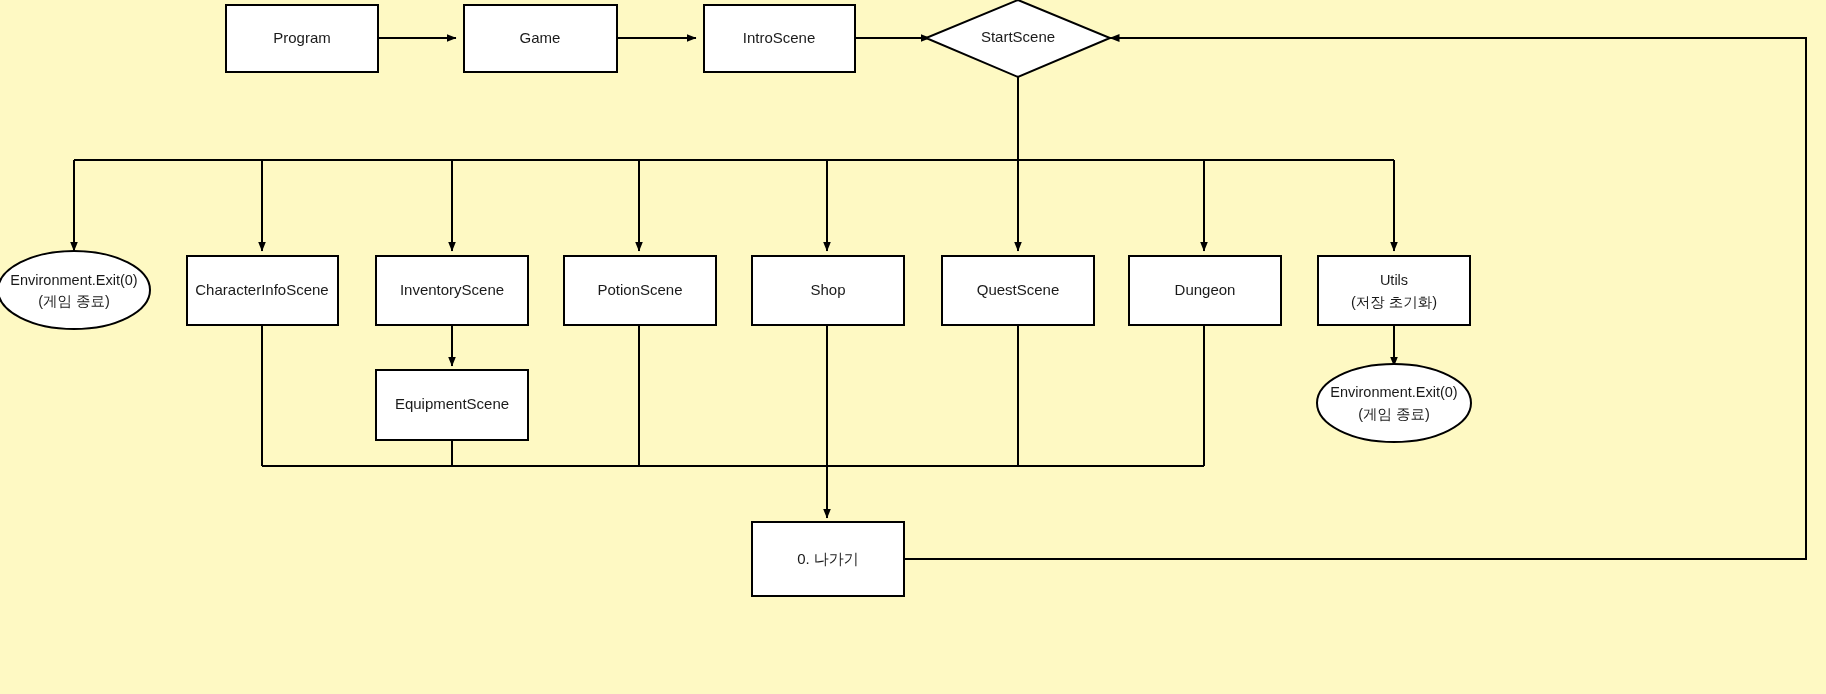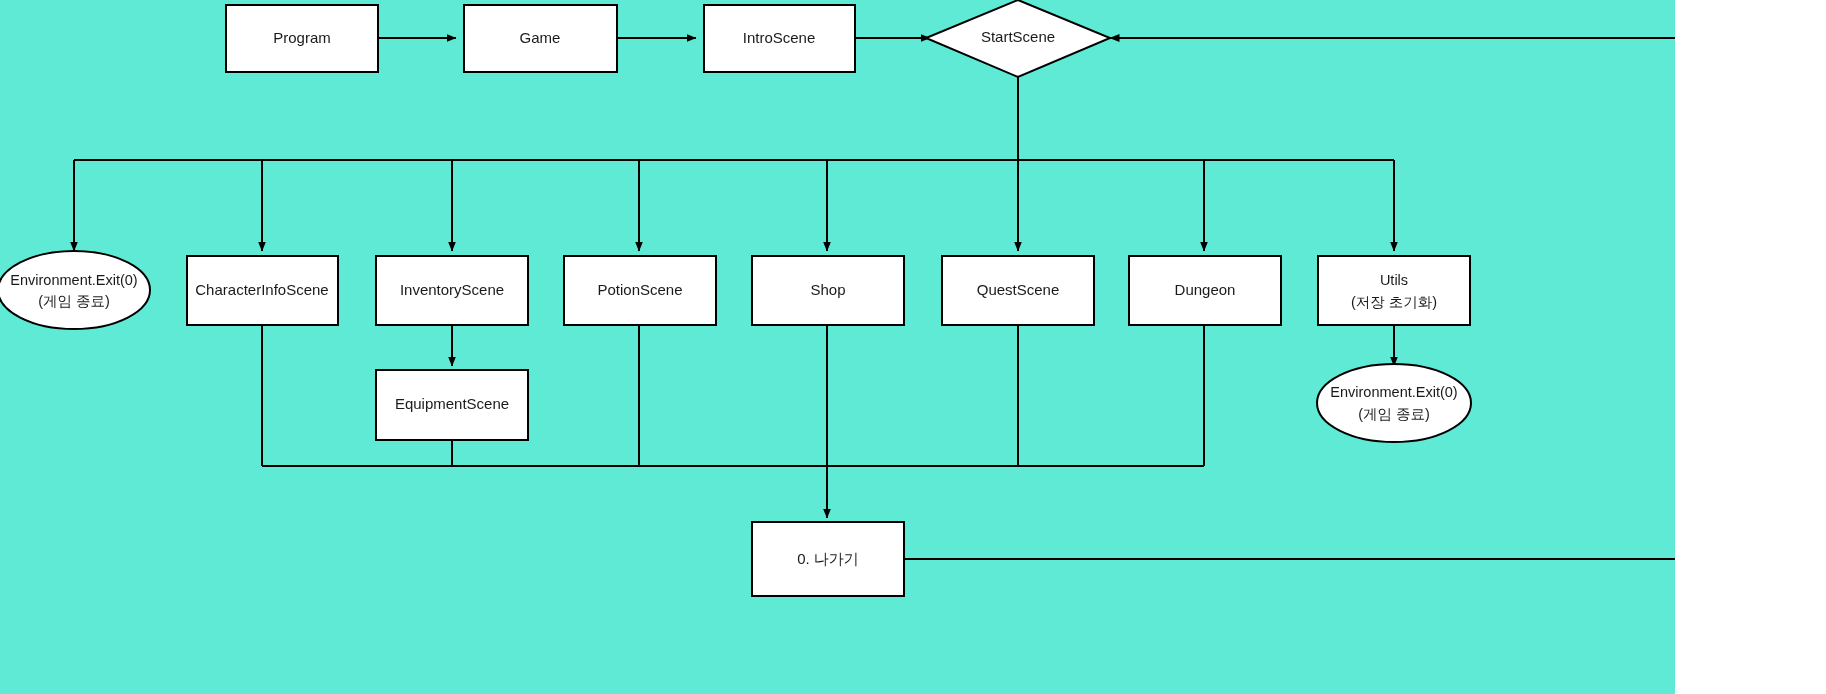--- a/index.html
+++ b/index.html
@@ -5,23 +5,23 @@
   html, body {
     margin: 0;
     padding: 0;
     background: #ffffff;
   }
   body {
     font-family: "Liberation Sans", "DejaVu Sans", sans-serif;
   }
   #diagram-root {
     position: relative;
-    width: 1675px;
+    width: 1826px;
     height: 694px;
-    background: #5eead4;
+    background: #fef9c3;
     overflow: hidden;
   }
   svg#flowchart {
     display: block;
     width: 1826px;
     height: 694px;
   }
   .node-shape {
     fill: #ffffff;
     stroke: #000000;

